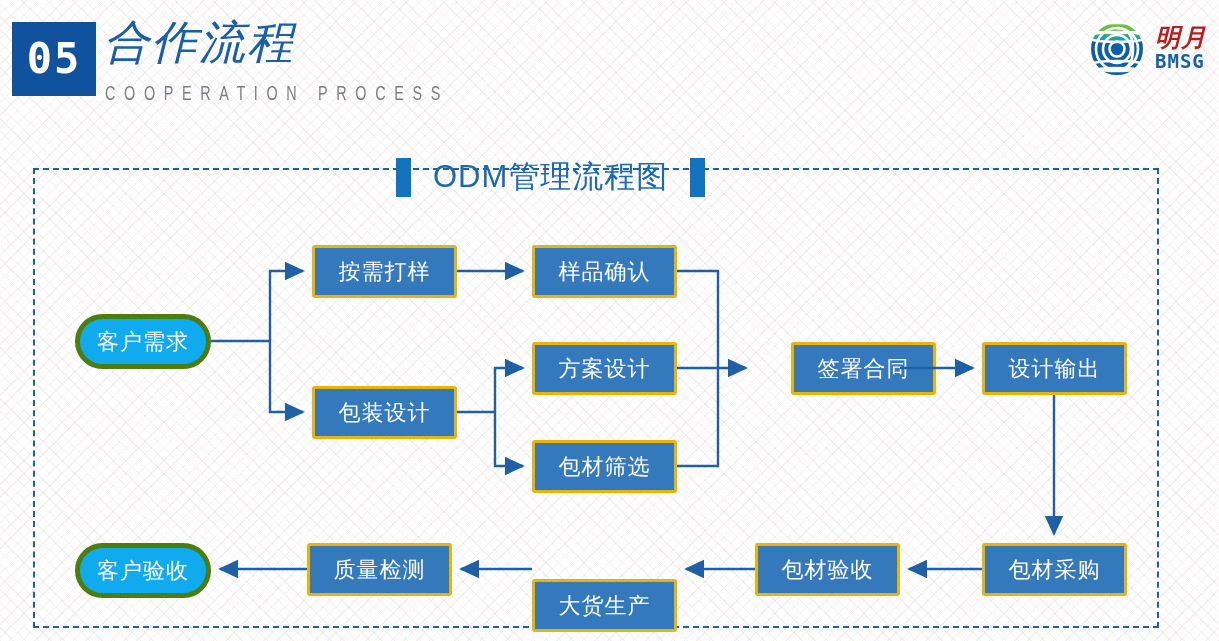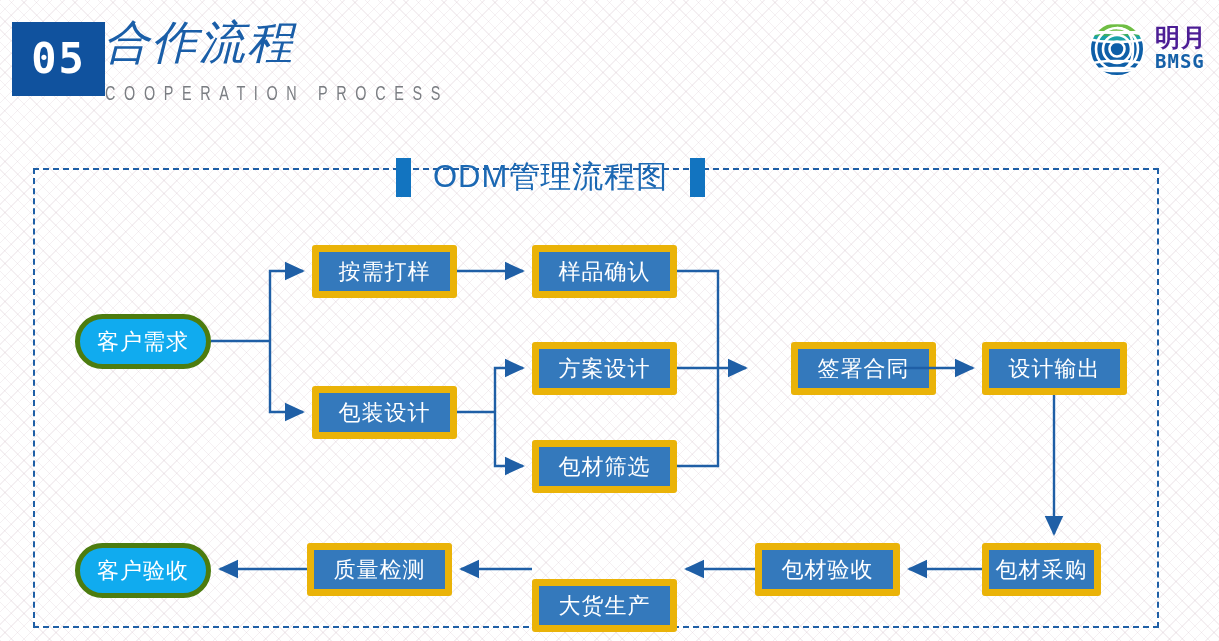--- a/index.html
+++ b/index.html
@@ -14,21 +14,21 @@
     position:absolute;left:0;top:0;width:1219px;height:641px;
     background-image:
       repeating-linear-gradient(45deg, rgba(210,190,200,.23) 0 1px, rgba(0,0,0,0) 1px 9px),
       repeating-linear-gradient(-45deg, rgba(210,190,200,.23) 0 1px, rgba(0,0,0,0) 1px 9px);
     pointer-events:none;z-index:0;
   }
   #root{position:absolute;left:0;top:0;width:1219px;height:641px;z-index:2;}
 
   
   .num-badge{
-    position:absolute;left:12px;top:22px;width:93px;height:74px;
+    position:absolute;left:12px;top:22px;width:84px;height:74px;
     background:#10529E;
     display:flex;align-items:center;justify-content:center;
   }
   .num-badge span{
     color:#ffffff;font-size:42px;font-weight:700;letter-spacing:2px;
     font-family:"DejaVu Sans Mono","Liberation Mono",monospace;
     line-height:1;
   }
   .head-title{
     position:absolute;left:103px;top:14px;
@@ -41,21 +41,21 @@
     color:#7a7d82;font-size:20px;letter-spacing:12px;
     font-family:"Liberation Sans","DejaVu Sans",sans-serif;
     transform:scaleX(.72);transform-origin:left center;
     white-space:nowrap;
   }
 
   
   .logo{position:absolute;right:12px;top:16px;height:64px;display:flex;align-items:center;gap:7px;}
   .logo-mark{width:62px;height:62px;}
   .logo-text{display:flex;flex-direction:column;justify-content:center;line-height:1;}
-  .logo-cn{color:#4c1d95;font-size:25px;font-weight:700;letter-spacing:1px;}
+  .logo-cn{color:#b91c1c;font-size:25px;font-weight:700;letter-spacing:1px;font-style:italic;}
   .logo-en{color:#1560A8;font-size:19px;font-weight:700;letter-spacing:1px;
            font-family:"DejaVu Sans Mono","Liberation Mono",monospace;margin-top:2px;}
 
   
   .panel{
     position:absolute;left:33px;top:168px;width:1126px;height:460px;
     border:2px dashed #1F5FA6;box-sizing:border-box;
   }
 
   
@@ -66,21 +66,21 @@
   .title-bar{width:15px;height:39px;background:#1274C0;flex:0 0 auto;}
   .chart-title{
     color:#1B68B3;font-size:31px;white-space:nowrap;letter-spacing:1px;
     font-family:"Liberation Sans","DejaVu Sans",sans-serif;
     text-align:center;
   }
 
   
   .node{
     position:absolute;box-sizing:border-box;
-    background:#3479BC;border:7px solid #eab308;
+    background:#3479BC;border:3px solid #eab308;
     display:flex;align-items:center;justify-content:center;
     color:#ffffff;font-size:22px;letter-spacing:1px;
     border-radius:3px;white-space:nowrap;
   }
   .node.pill{
     background:#10ABEF;border:5px solid #4d7c0f;border-radius:34px;
   }
 
   
   #wires{position:absolute;left:0;top:0;width:1219px;height:641px;z-index:1;}
@@ -191,21 +191,21 @@
       </div>
       <div class="node" style="left: 532px; top: 440px; width: 145px; height: 53px; text-align: right;">
         <span>包材筛选</span>
       </div>
       <div class="node" style="left: 755px; top: 342px; width: 145px; height: 53px; margin-left: 36px;">
         <span>签署合同</span>
       </div>
       <div class="node" style="left: 982px; top: 342px; width: 145px; height: 53px;">
         <span>设计输出</span>
       </div>
-      <div class="node" style="left: 982px; top: 543px; width: 119px; height: 53px;">
+      <div class="node" style="left: 982px; top: 543px; width: 145px; height: 53px;">
         <span>包材采购</span>
       </div>
       <div class="node" style="left: 755px; top: 543px; width: 145px; height: 53px;">
         <span>包材验收</span>
       </div>
       <div class="node" style="left: 532px; top: 543px; width: 145px; height: 53px; margin-top: 36px;">
         <span>大货生产</span>
       </div>
       <div class="node" style="left: 307px; top: 543px; width: 145px; height: 53px;">
         <span>质量检测</span>

